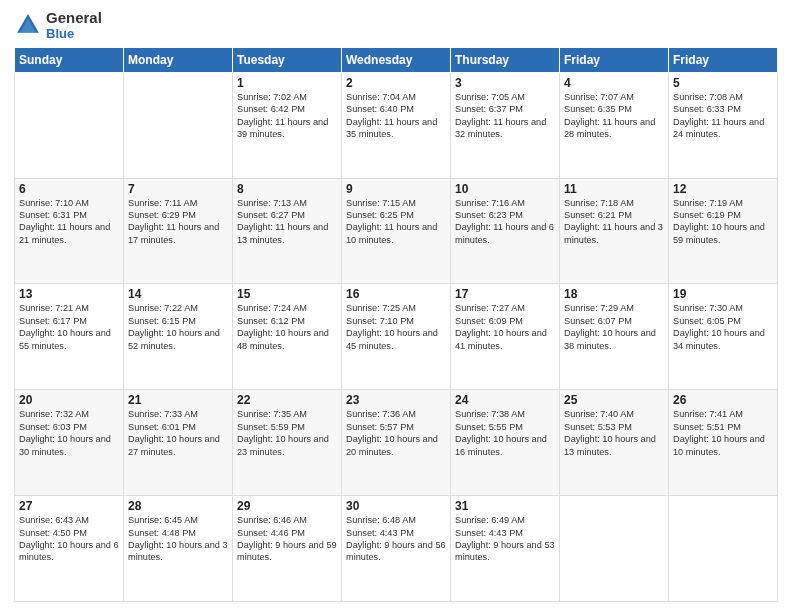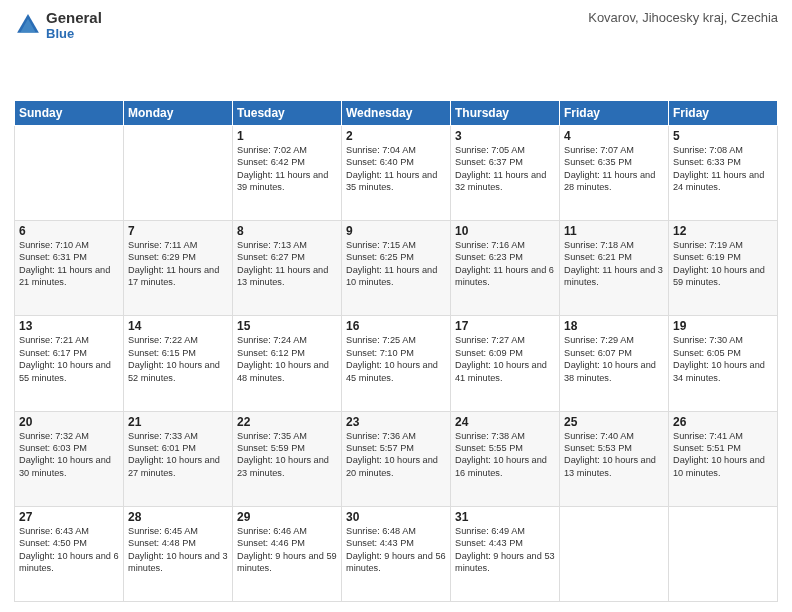--- a/index.html
+++ b/index.html
@@ -14,21 +14,21 @@
       width: 792px;
       height: 612px;
       padding: 10px 14px 10px 14px;
       display: flex;
       flex-direction: column;
     }
     .header {
       display: flex;
       justify-content: space-between;
       align-items: flex-start;
-      margin-bottom: 14px;
+      margin-bottom: 6px;
     }
     .logo {
       display: flex;
       align-items: center;
       gap: 4px;
     }
     .logo-text {
       display: flex;
       flex-direction: column;
       line-height: 1.1;
@@ -58,21 +58,20 @@
     }
     .location {
       font-size: 13px;
       color: #555;
     }
     .calendar {
       width: 100%;
       border-collapse: collapse;
       flex: 1;
       table-layout: fixed;
-      margin-top: 45px;
     }
     .calendar thead tr th {
       background: #2a6db5;
       color: #fff;
       font-size: 12px;
       font-weight: bold;
       padding: 5px 4px;
       text-align: left;
       border: 1px solid #fff;
     }
@@ -114,21 +113,20 @@
       <svg class="logo-icon" viewBox="0 0 36 36">
         <polygon points="18,4 32,28 4,28" fill="#2a6db5"></polygon>
         <polygon points="18,10 28,28 8,28" fill="#5a9fd4" opacity="0.5"></polygon>
       </svg>
       <div class="logo-text">
         <span class="logo-general">General</span>
         <span class="logo-blue">Blue</span>
       </div>
     </div>
     <div class="title-block">
-      <div class="location">Kovarov, Jihocesky kraj, Czechia</div>
     </div>
   </div>
 
   <table class="calendar">
     <thead>
       <tr>
       <th>Sunday</th>
           <th>Monday</th>
           <th>Tuesday</th>
           <th>Wednesday</th>

